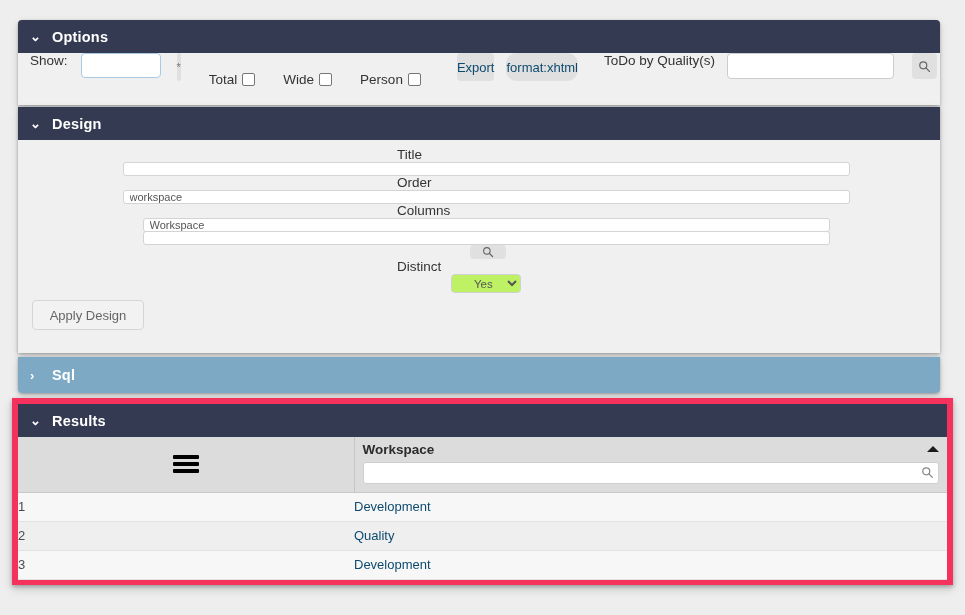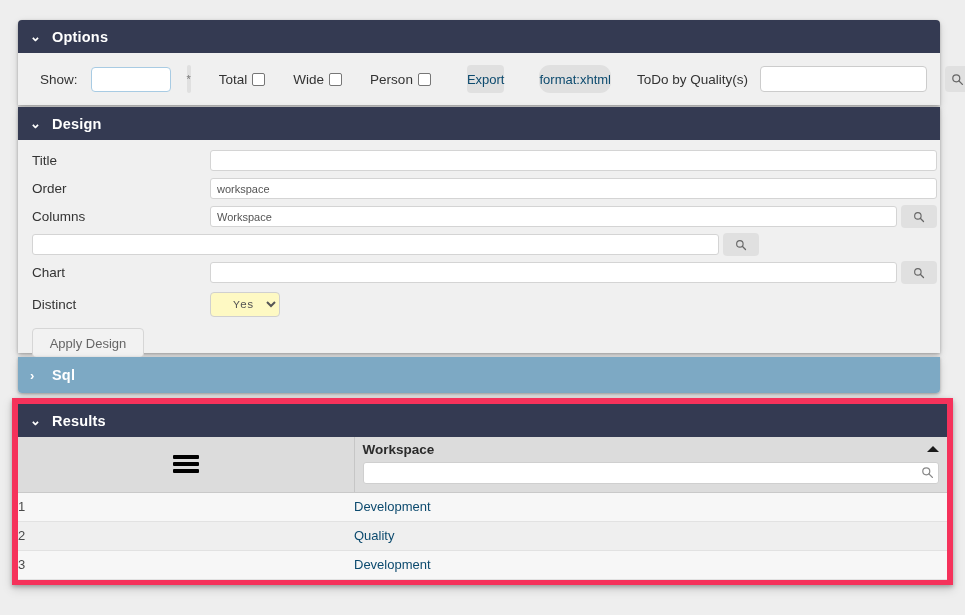--- a/index.html
+++ b/index.html
@@ -44,23 +44,22 @@
   }
 
   
   #options-panel {
     left: 18px; top: 20px; width: 922px; height: 85px;
     border-radius: 5px 5px 0 0;
   }
   #options-panel .panel-head { border-radius: 4px 4px 0 0; }
   .options-body {
     display: flex;
-    align-items: center;
     height: 52px;
-    padding: 0 22px;
+    padding: 0 12px;
     gap: 12px;
   }
   .lbl {
     font-size: 13.5px;
     color: #333333;
     white-space: nowrap;
   }
   .show-input {
     width: 80px; height: 25px;
     border: 1px solid #a8cbe3;
@@ -89,21 +88,21 @@
   .cb {
     appearance: none; -webkit-appearance: none;
     width: 13px; height: 13px;
     border: 1px solid #767676;
     border-radius: 2px;
     background: #ffffff;
     margin: 0;
     cursor: pointer;
   }
   .btn-export { margin-left: 24px; width: 80px; padding: 0; }
-  .btn-format { margin-left: 23px; width: 113px; padding: 0; border-radius: 11px; }
+  .btn-format { margin-left: 0; width: 113px; padding: 0; border-radius: 11px; }
   .todo-label { margin-left: 14px; }
   .todo-input {
     width: 183px; height: 26px;
     border: 1px solid #cccccc;
     border-radius: 4px;
     background: #ffffff;
     font-family: "Liberation Sans", sans-serif;
     font-size: 12px;
     padding: 0 5px;
     outline: none;
@@ -125,20 +124,21 @@
   #design-panel {
     left: 18px; top: 107px; width: 922px; height: 246px;
   }
   .design-body { padding: 7px 0 6px 0; }
   .drow {
     display: flex;
     align-items: center;
     height: 27px;
     margin-bottom: 1px;
     padding-left: 14px;
+    flex-direction: column;
   }
   .drow .dlabel {
     width: 178px;
     font-size: 13.5px;
     color: #333333;
   }
   .dinput {
     height: 21px;
     border: 1px solid #d4d4d4;
     border-radius: 3px;
@@ -149,22 +149,22 @@
     padding: 0 6px;
     outline: none;
   }
   .dinput.full { width: 727px; }
   .dinput.short { width: 687px; }
   .drow .sq-btn { margin-left: 4px; height: 23px; width: 36px; }
   .sel {
     width: 70px; height: 25px;
     border: 1px solid #d0d0d0;
     border-radius: 4px;
-    background: #fef9c3;
-    font-family: Liberation Mono, monospace;
+    background: #bef264;
+    font-family: Liberation Sans, sans-serif;
     font-size: 11.5px;
     color: #555555;
     padding-left: 18px;
     outline: none;
     cursor: pointer;
   }
   .apply-btn {
     margin: 6px 0 0 14px;
     background: #f2f2f2;
     border: 1px solid #d6d6d6;
@@ -352,30 +352,20 @@
       <div class="drow">
         <input class="dinput short" type="text" value="" style="">
         <button class="sq-btn">
           <svg class="mag" width="12" height="12" viewBox="0 0 16 16">
             <circle cx="6.5" cy="6.5" r="4.3" fill="none" stroke="#666" stroke-width="1.5"></circle>
             <line x1="9.7" y1="9.7" x2="14" y2="14" stroke="#666" stroke-width="1.7" stroke-linecap="round"></line>
           </svg>
         </button>
       </div>
 
-      <div class="drow">
-        <span class="dlabel">Chart</span>
-        <input class="dinput short" type="text" value="" style="">
-        <button class="sq-btn">
-          <svg class="mag" width="12" height="12" viewBox="0 0 16 16">
-            <circle cx="6.5" cy="6.5" r="4.3" fill="none" stroke="#666" stroke-width="1.5"></circle>
-            <line x1="9.7" y1="9.7" x2="14" y2="14" stroke="#666" stroke-width="1.7" stroke-linecap="round"></line>
-          </svg>
-        </button>
-      </div>
 
       <div class="drow" style="height:34px">
         <span class="dlabel">Distinct</span>
         <select class="sel">
           <option>Yes</option>
         </select>
       </div>
 
       <button class="apply-btn">Apply Design</button>
     </div>

